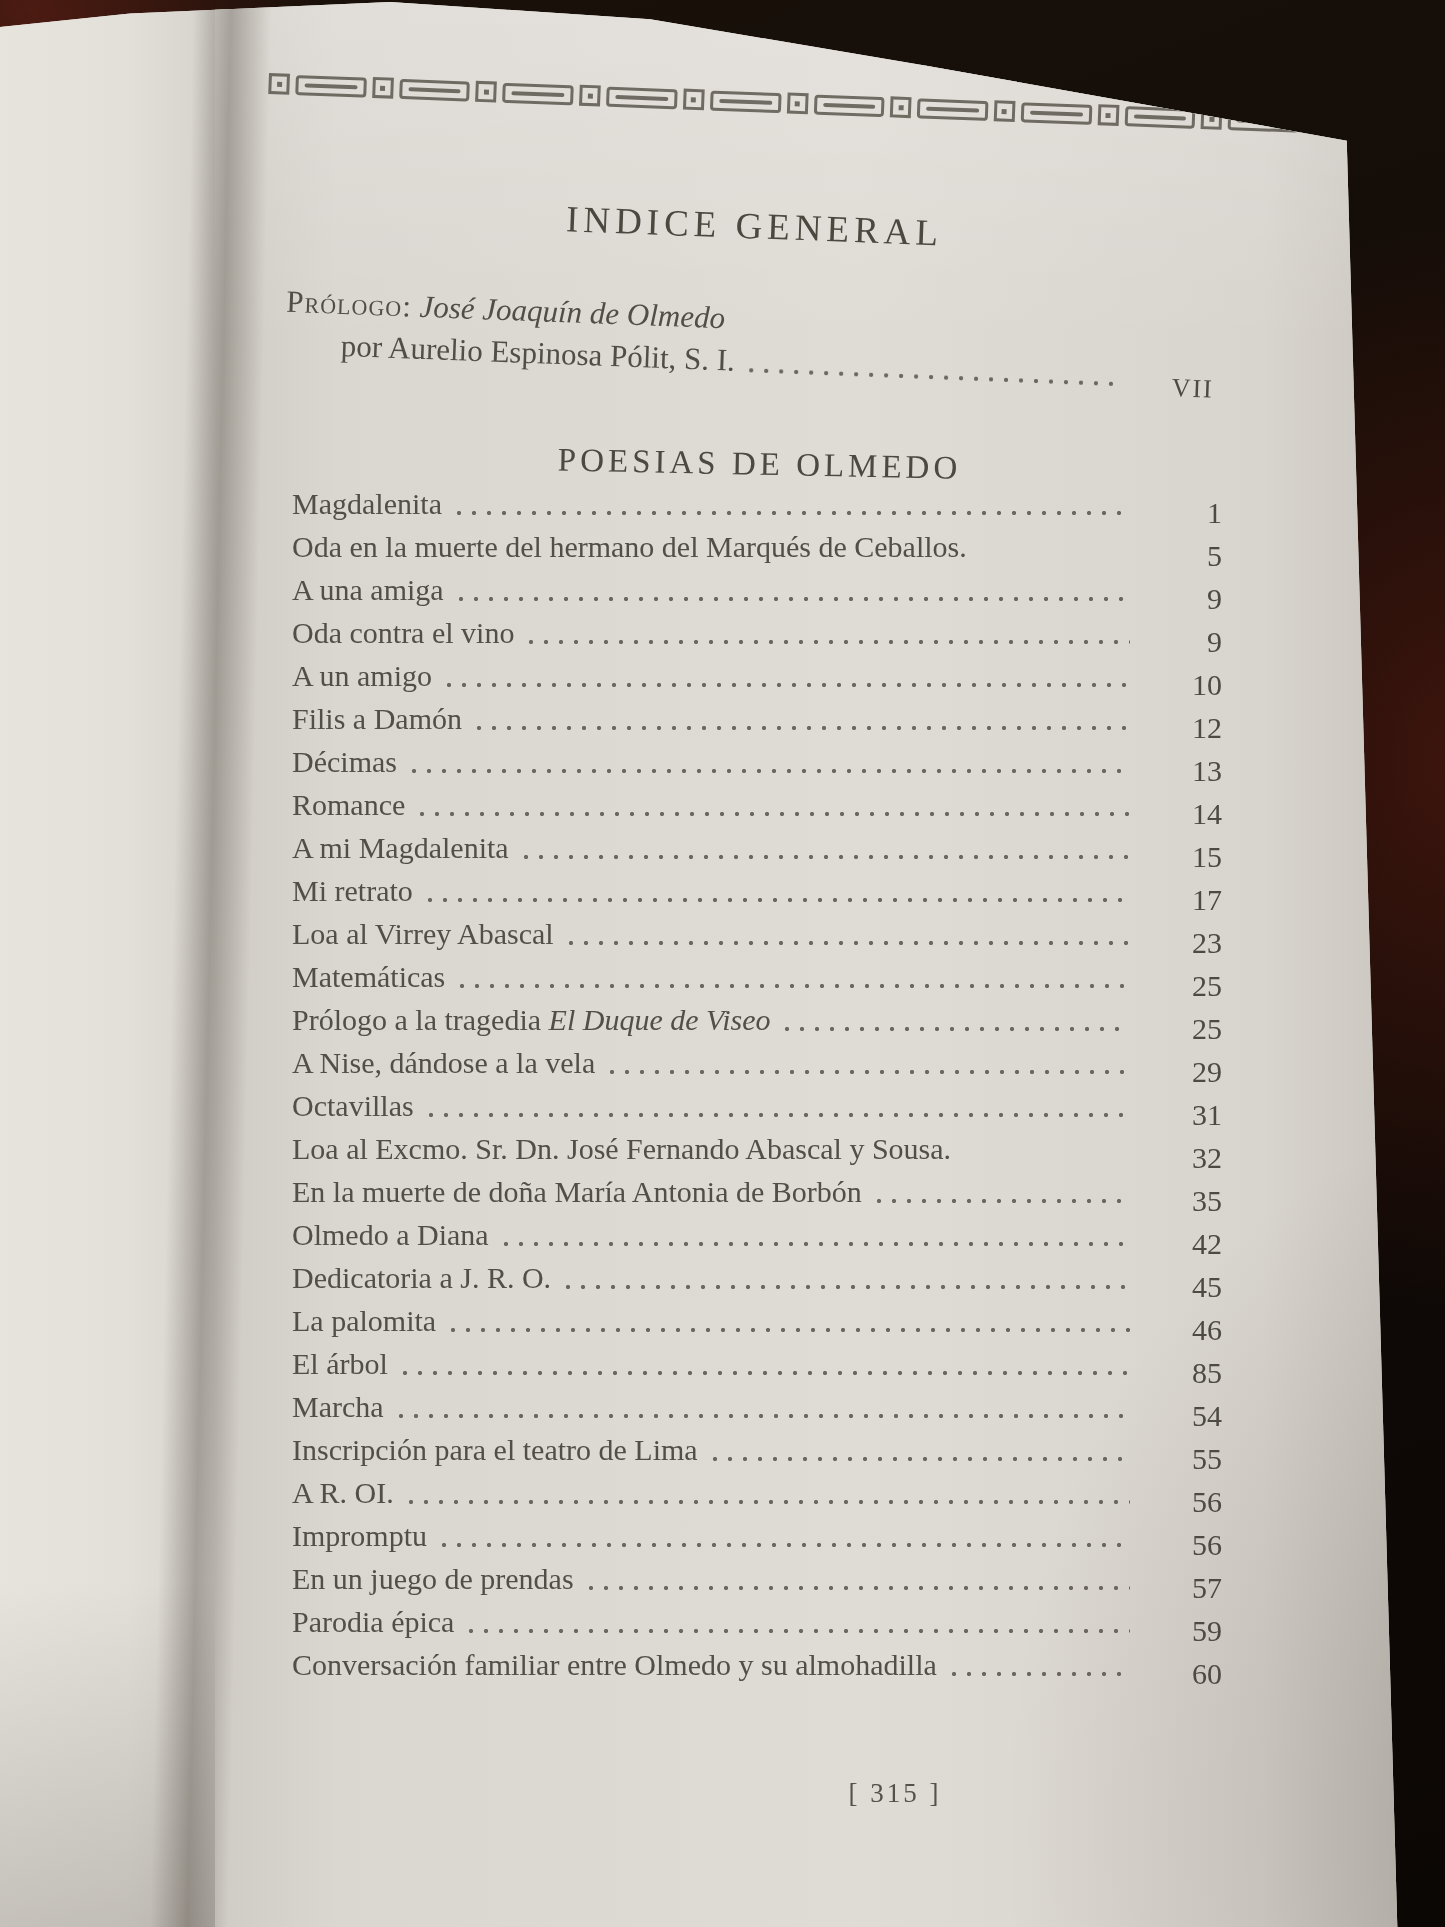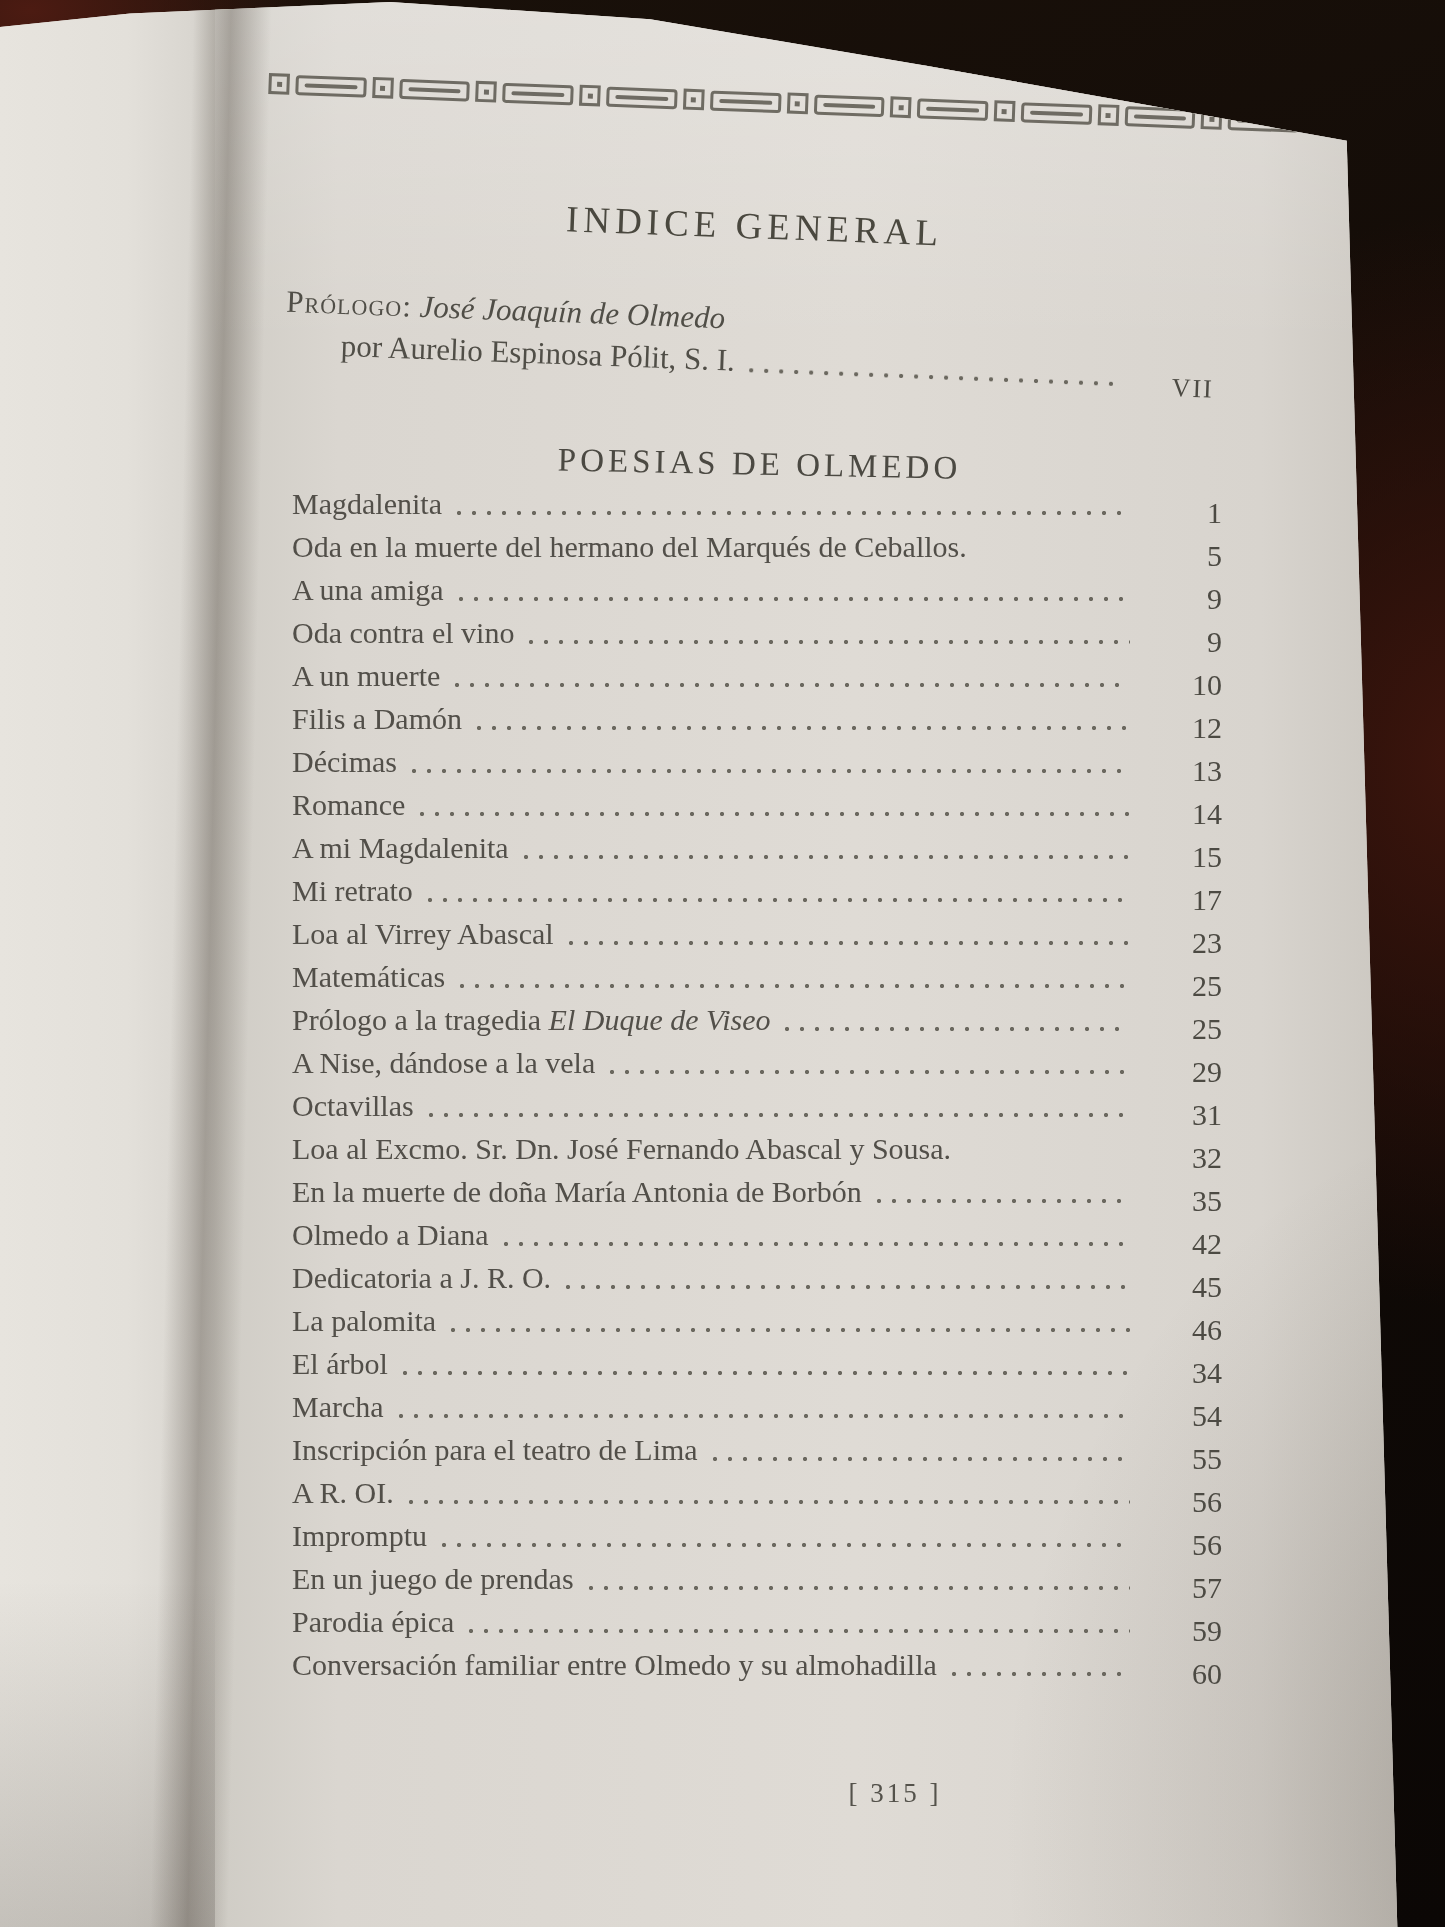--- a/index.html
+++ b/index.html
@@ -157,21 +157,21 @@
         <span class="pg">9</span>
       </div>
 
       <div class="row">
         <span class="t"><span>Oda contra el vino</span> <span class="it"></span></span>
         <span class="leader dotted"></span>
         <span class="pg">9</span>
       </div>
 
       <div class="row">
-        <span class="t"><span>A un muerte</span> <span class="it"></span></span>
+        <span class="t"><span>A un amigo</span> <span class="it"></span></span>
         <span class="leader dotted"></span>
         <span class="pg">10</span>
       </div>
 
       <div class="row">
         <span class="t"><span>Filis a Damón</span> <span class="it"></span></span>
         <span class="leader dotted"></span>
         <span class="pg">12</span>
       </div>
 
@@ -256,21 +256,21 @@
 
       <div class="row">
         <span class="t"><span>La palomita</span> <span class="it"></span></span>
         <span class="leader dotted"></span>
         <span class="pg">46</span>
       </div>
 
       <div class="row">
         <span class="t"><span>El árbol</span> <span class="it"></span></span>
         <span class="leader dotted"></span>
-        <span class="pg">34</span>
+        <span class="pg">85</span>
       </div>
 
       <div class="row">
         <span class="t"><span>Marcha</span> <span class="it"></span></span>
         <span class="leader dotted"></span>
         <span class="pg">54</span>
       </div>
 
       <div class="row">
         <span class="t"><span>Inscripción para el teatro de Lima</span> <span class="it"></span></span>

